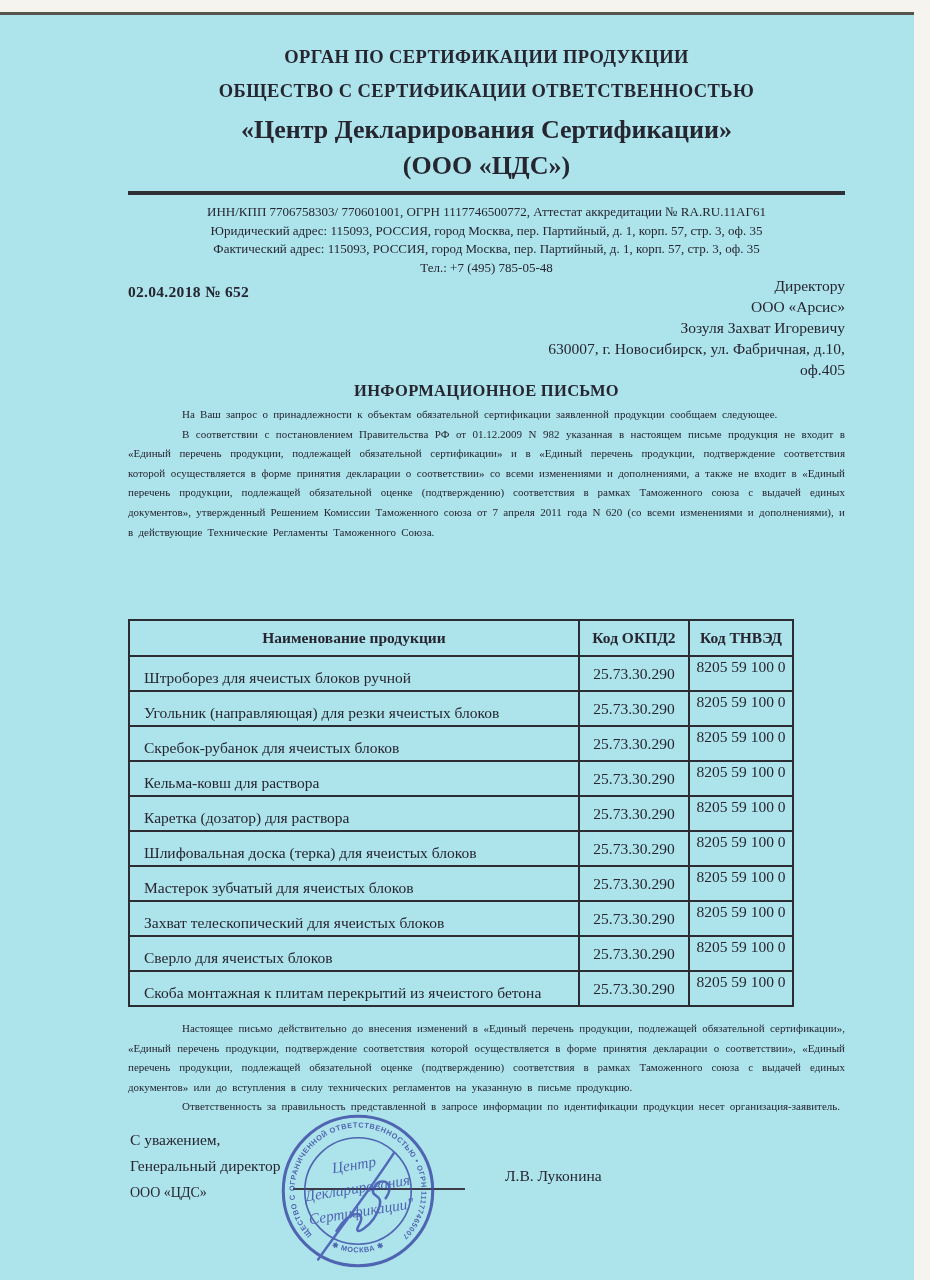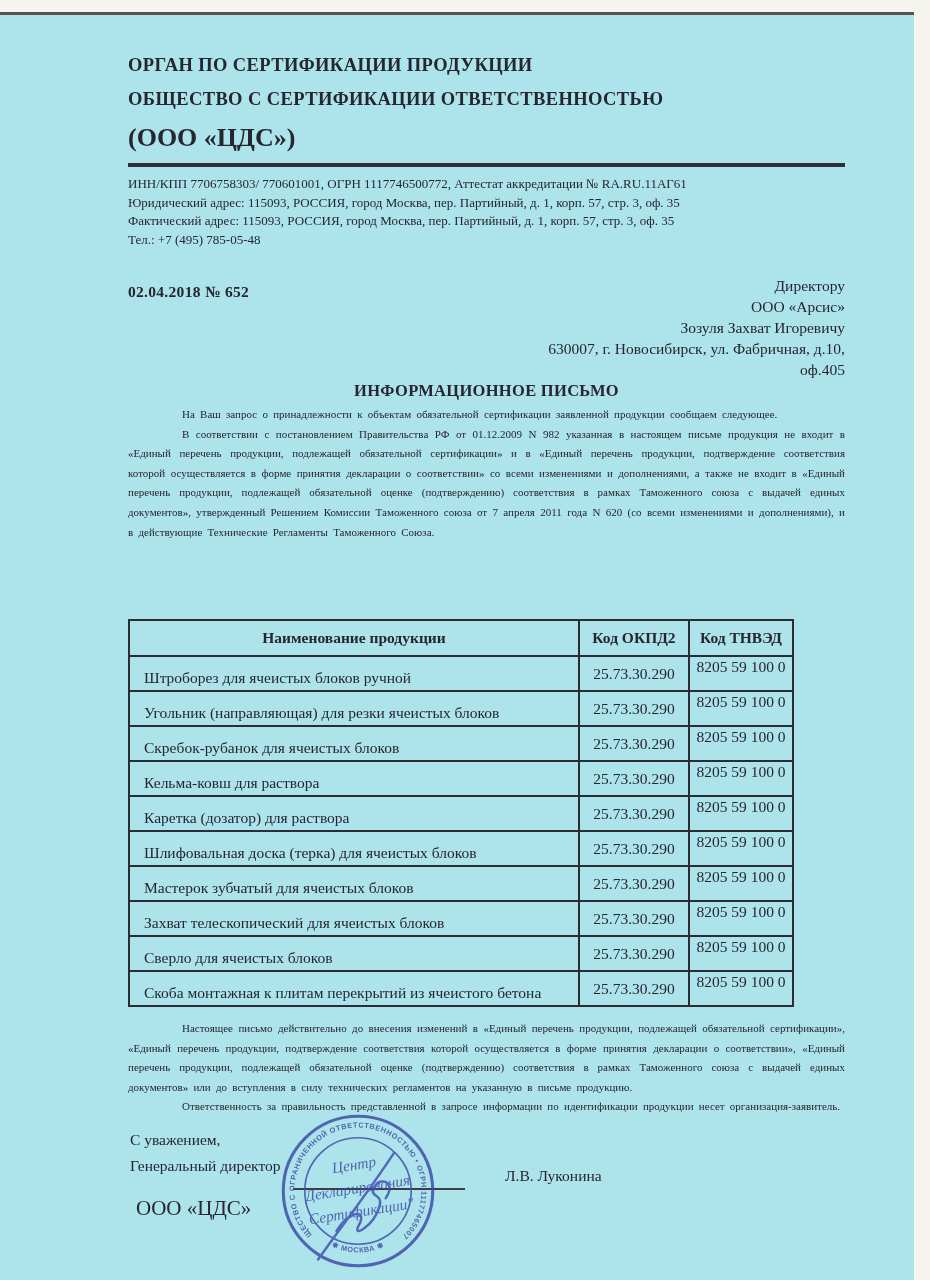--- a/index.html
+++ b/index.html
@@ -7,21 +7,21 @@
     width:930px; height:1280px; position:relative; overflow:hidden;
     background:#f5f4ef;
     font-family:"Liberation Serif", serif;
   }
   .page {
     position:absolute; left:0; top:12px; width:914px; height:1268px;
     background:#ade3eb; border-top:3px solid #55554e; box-sizing:border-box;
     color:#262631;
   }
   
-  .letterhead { position:absolute; top:40px; left:128px; width:717px; }
+  .letterhead { position:absolute; top:32px; left:128px; width:717px; text-align:center; }
   .lh-small { font-size:18.5px; font-weight:bold; letter-spacing:.4px; margin:0 0 13px; }
   .lh-big   { font-size:26px;  font-weight:bold; margin:0 0 6px; }
   .lh-rule  { border:0; border-top:4px solid #2e2e37; margin:10px 0 8px; }
   .req-line { font-size:13px; line-height:18.5px; }
   
   .ref-row { position:absolute; top:260px; left:128px; width:717px;
              display:flex; justify-content:space-between; font-size:15.5px; }
   .ref-date { font-weight:bold; padding-top:8px; letter-spacing:.3px; }
   .addressee { text-align:right; line-height:21px; }
   
@@ -38,21 +38,21 @@
   .products th, .products td { border:2px solid #2c2c35; font-size:15.5px; color:#262631; }
   .products th { height:32px; text-align:center; font-weight:bold; }
   .col-name { width:450px; } .col-okpd { width:110px; } .col-tnved { width:104px; }
   .products td { height:28px; }
   td.cell-name  { vertical-align:bottom; padding:2px 6px 3px 14px; }
   td.cell-okpd  { vertical-align:middle; text-align:center; }
   td.cell-tnved { vertical-align:top; text-align:center; padding-top:1px; }
   
   .sig-regards  { position:absolute; left:130px; top:1116px; font-size:15.5px; }
   .sig-position { position:absolute; left:130px; top:1142px; font-size:15.5px; }
-  .sig-company  { position:absolute; left:136px; top:1170px; font-size:21px;margin-top:11px; }
+  .sig-company  { position:absolute; left:130px; top:1170px; font-size:14px; }
   .sig-line     { position:absolute; left:293px; top:1173px; width:172px; height:2px; background:#3d3d47; }
   .sig-name     { position:absolute; left:505px; top:1152px; font-size:15.5px;text-align:right; }
   
   .stamp { position:absolute; left:271px; top:1089px; width:174px; height:174px; opacity:.82; }
   .stamp .ring  { fill:none; stroke:#3b4aa6; }
   .stamp .r-out { stroke-width:3; }
   .stamp .r-in  { stroke-width:1.6; }
   .stamp .ring-text { font-family:"Liberation Sans", sans-serif; font-size:7.2px;
                       letter-spacing:.6px; fill:#3b4aa6; font-weight:bold; }
   .stamp .center-text { font-family:"Liberation Serif", serif; font-size:15px; font-style:italic;
@@ -60,20 +60,21 @@
   .stamp .scribble { fill:none; stroke:#3f4eae; stroke-width:2.4; stroke-linecap:round; }
 </style>
 </head>
 <body>
 
 <div class="page">
 
   <div class="letterhead">
     <div class="lh-small">ОРГАН ПО СЕРТИФИКАЦИИ ПРОДУКЦИИ</div>
     <div class="lh-small">ОБЩЕСТВО С СЕРТИФИКАЦИИ ОТВЕТСТВЕННОСТЬЮ</div>
+    <div class="lh-big">«Центр Декларирования Сертификации»</div>
     <div class="lh-big">(ООО «ЦДС»)</div>
     <hr class="lh-rule">
     <div class="req-line">ИНН/КПП  7706758303/ 770601001, ОГРН 1117746500772, Аттестат аккредитации № RA.RU.11АГ61</div>
     <div class="req-line">Юридический адрес: 115093, РОССИЯ, город Москва, пер. Партийный, д. 1, корп. 57, стр. 3, оф. 35</div>
     <div class="req-line">Фактический адрес: 115093, РОССИЯ, город Москва, пер. Партийный, д. 1, корп. 57, стр. 3, оф. 35</div>
     <div class="req-line">Тел.: +7 (495) 785-05-48</div>
   </div>
 
   <div class="ref-row">
     <div class="ref-date">02.04.2018 № 652</div>

